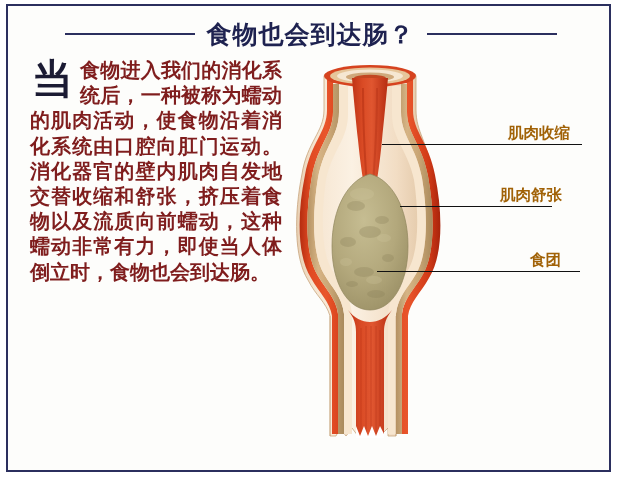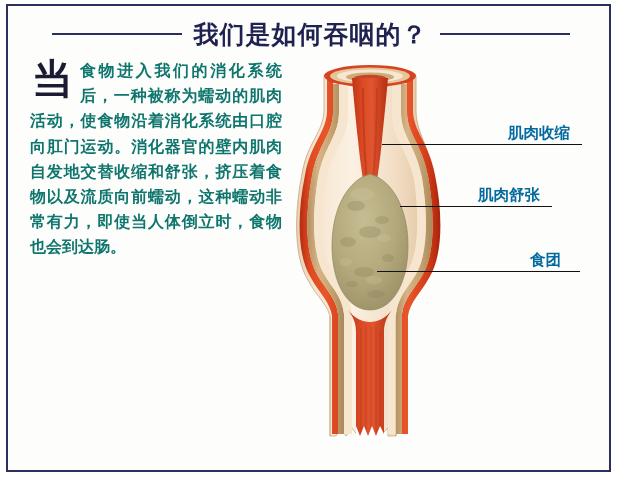--- a/index.html
+++ b/index.html
@@ -66,23 +66,23 @@
     float: left;
     font-family: "Liberation Serif", "DejaVu Serif", serif;
     font-size: 41px;
     font-weight: bold;
     color: #1b1b33;
     line-height: 0.95;
     margin: 2px 7px 0 2px;
   }
   #body-text {
     font-family: "Liberation Serif", "DejaVu Serif", serif;
-    font-size: 16px;
+    font-size: 20px;
     font-weight: bold;
-    color: #0f766e;
+    color: #7f1d1d;
     line-height: 25.2px;
     text-align: justify;
     text-justify: inter-character;
     letter-spacing: 0px;
   }
 
   
   #diagram {
     position: absolute;
     left: 288px;
@@ -97,33 +97,33 @@
   .callout-line {
     position: absolute;
     height: 0;
     border-top: 1.6px solid #111111;
   }
   .callout-text {
     position: absolute;
     font-family: "Liberation Serif", "DejaVu Serif", serif;
     font-size: 15.5px;
     font-weight: bold;
-    color: #0369a1;
+    color: #a16207;
     white-space: nowrap;
   }
 </style>
 </head>
 <body>
 
 <div id="page">
   <div id="frame">
 
     <div id="title-band">
       <div class="title-rule"></div>
-      <div id="title-text">我们是如何吞咽的？</div>
+      <div id="title-text">食物也会到达肠？</div>
       <div class="title-rule"></div>
     </div>
 
     <div id="article">
       <span id="dropcap">当</span>
       <div id="body-text">食物进入我们的消化系统后，一种被称为蠕动的肌肉活动，使食物沿着消化系统由口腔向肛门运动。消化器官的壁内肌肉自发地交替收缩和舒张，挤压着食物以及流质向前蠕动，这种蠕动非常有力，即使当人体倒立时，食物也会到达肠。</div>
     </div>
 
     <div id="diagram">
       <svg width="148" height="390" viewBox="0 0 148 390" xmlns="http://www.w3.org/2000/svg">
@@ -354,21 +354,21 @@
       </svg>
     </div>
 
     <div class="callout">
       <div class="callout-line" style="left:374px; top:138px; width:200px;"></div>
       <div class="callout-text" style="left:500px; top:117px;">肌肉收缩</div>
     </div>
 
     <div class="callout">
       <div class="callout-line" style="left:392px; top:200px; width:152px;"></div>
-      <div class="callout-text" style="left:470px; top:179px;">肌肉舒张</div>
+      <div class="callout-text" style="left:492px; top:179px;">肌肉舒张</div>
     </div>
 
     <div class="callout">
       <div class="callout-line" style="left:369px; top:265px; width:203px;"></div>
       <div class="callout-text" style="left:522px; top:244px;">食团</div>
     </div>
 
   </div>
 </div>
 

